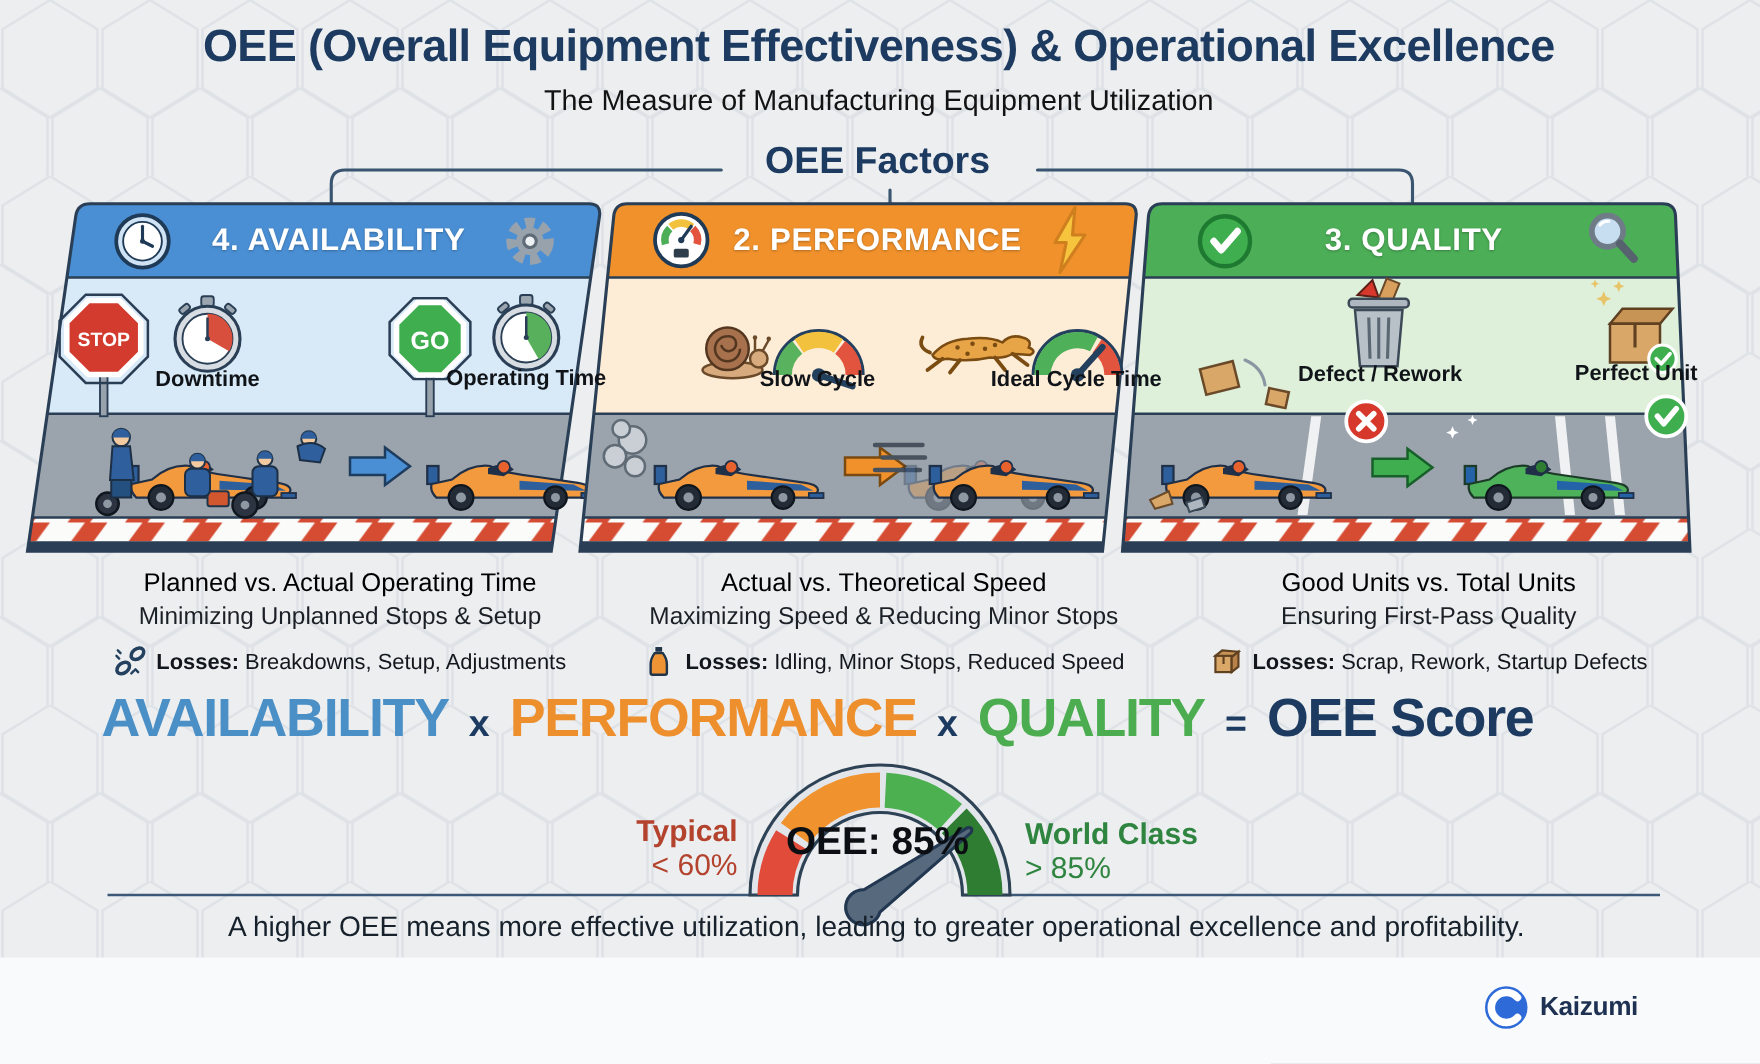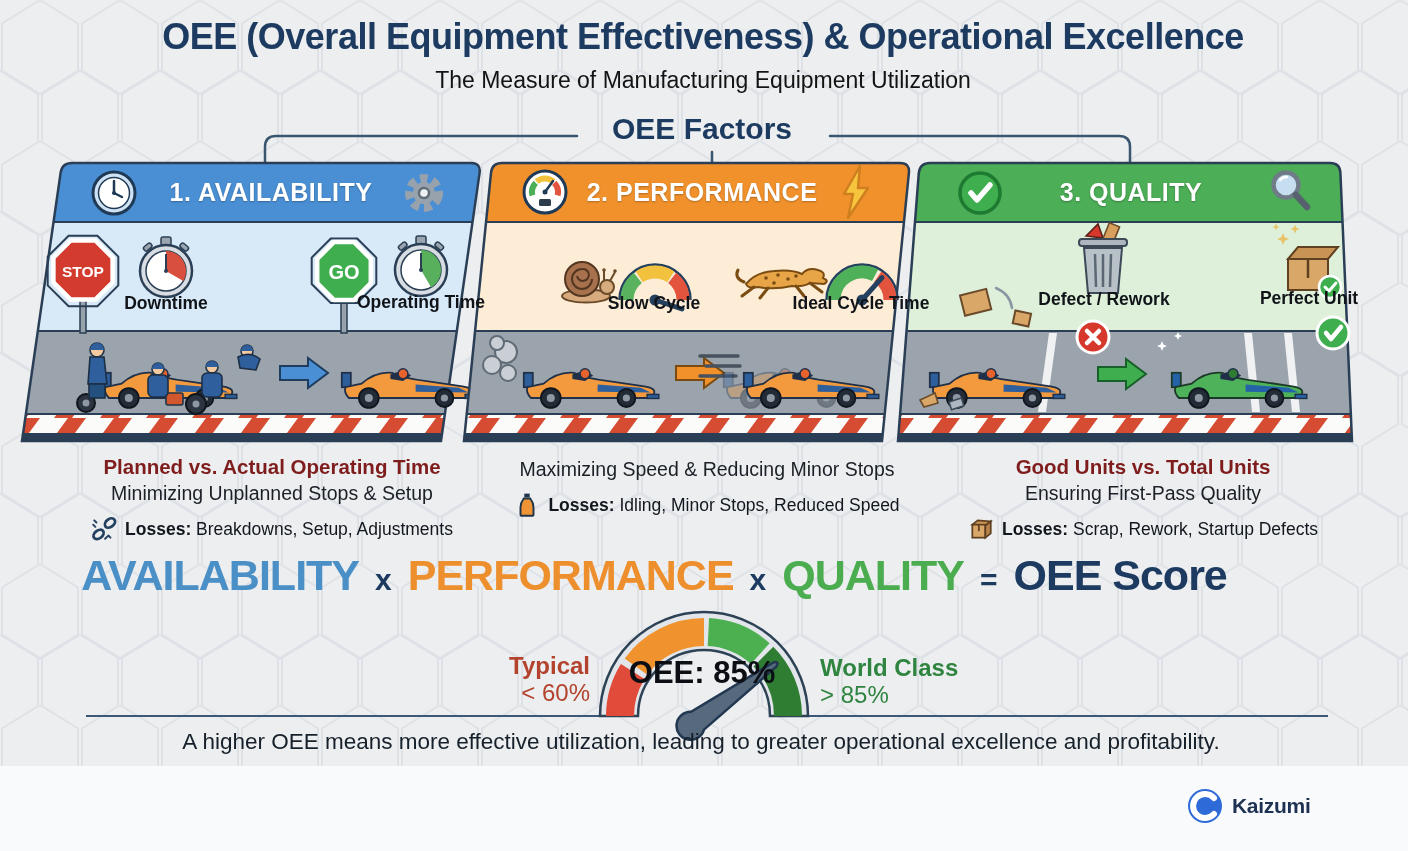--- a/index.html
+++ b/index.html
@@ -8,21 +8,21 @@
   .stage svg text{font-family:"Liberation Sans",sans-serif;}
   .abs{position:absolute;}
   .ctr{transform:translateX(-50%);white-space:nowrap;}
   .title{top:16px;left:703px;font-size:36px;font-weight:bold;color:#1d3b60;letter-spacing:-0.5px;}
   .subtitle{top:67px;left:703px;font-size:23px;color:#131313;}
   .factors{top:112px;left:702px;font-size:30px;font-weight:bold;color:#1d3b60;}
   .panel-title{font-size:25px;font-weight:bold;color:#ffffff;letter-spacing:0.5px;
                text-shadow:0 1px 2px rgba(0,0,0,0.28);top:178px;}
   .caption{font-size:17.5px;font-weight:bold;color:#101418;}
   .col{position:absolute;width:440px;text-align:center;top:455px;}
-  .col-h{font-size:20.5px;font-weight:bold;color:#7f1d1d;}
+  .col-h{font-size:20.5px;font-weight:normal;color:#000000;}
   .col-s{font-size:19.5px;color:#1b2026;margin-top:3px;}
   .col-l{margin-top:11px;display:flex;justify-content:center;align-items:center;gap:8px;
          font-size:17.5px;color:#12171d;}
   .col-l b{font-weight:bold;text-align:center;}
   .formula{position:absolute;top:551px;left:0;width:1308px;display:flex;justify-content:center;
            align-items:baseline;gap:16px;}
   .f-big{font-size:43px;font-weight:bold;letter-spacing:-1px;}
   .f-sep{font-size:30px;font-weight:bold;color:#1d3b60;}
   .g-red{color:#b4432e;font-size:24px;font-weight:bold;line-height:27px;}
   .g-green{color:#2f8540;font-size:24px;font-weight:bold;line-height:27px;}
@@ -344,21 +344,21 @@
         <path d="M88,-2.5 L-8,-11 A14,14 0 1 0 -8,11 L88,2.5 Q93,0 88,-2.5 Z" fill="#57697c" stroke="#223750" stroke-width="2.5"></path>
       </g>
     </g>
 
   </svg>
 
   <div class="abs ctr title">OEE (Overall Equipment Effectiveness) &amp; Operational Excellence</div>
   <div class="abs ctr subtitle">The Measure of Manufacturing Equipment Utilization</div>
   <div class="abs ctr factors">OEE Factors</div>
 
-  <div class="abs ctr panel-title" style="left:271px">1. AVAILABILITY</div>
+  <div class="abs ctr panel-title" style="left:271px">4. AVAILABILITY</div>
   <div class="abs ctr panel-title" style="left:702px">2. PERFORMANCE</div>
   <div class="abs ctr panel-title" style="left:1131px">3. QUALITY</div>
 
   <div class="abs ctr caption" style="left:166px;top:293px">Downtime</div>
   <div class="abs ctr caption" style="left:421px;top:292px">Operating Time</div>
   <div class="abs ctr caption" style="left:654px;top:293px">Slow Cycle</div>
   <div class="abs ctr caption" style="left:861px;top:293px">Ideal Cycle Time</div>
   <div class="abs ctr caption" style="left:1104px;top:289px">Defect / Rework</div>
   <div class="abs ctr caption" style="left:1309px;top:288px">Perfect Unit</div>
 
@@ -369,20 +369,21 @@
       <svg width="26" height="26" viewBox="0 0 24 24">
         <ellipse cx="7" cy="17" rx="5.2" ry="3.6" transform="rotate(-38 7 17)" fill="none" stroke="#24415f" stroke-width="2.6"></ellipse>
         <ellipse cx="17.5" cy="6.5" rx="5.2" ry="3.6" transform="rotate(-38 17.5 6.5)" fill="none" stroke="#24415f" stroke-width="2.6"></ellipse>
         <path d="M2,8 L4,10 M3,4 L5,6 M13,21 L15,19 M18,20 L16,18" stroke="#24415f" stroke-width="1.8" stroke-linecap="round"></path>
       </svg>
       <span><b>Losses:</b> <span>Breakdowns, Setup, Adjustments</span></span>
     </div>
   </div>
 
   <div class="col" style="left:487px">
+    <div class="col-h">Actual vs. Theoretical Speed</div>
     <div class="col-s">Maximizing Speed &amp; Reducing Minor Stops</div>
     <div class="col-l">
       <svg width="26" height="26" viewBox="0 0 24 24">
         <rect x="9.5" y="1.5" width="5" height="3.5" fill="#20354a"></rect>
         <path d="M9,6 Q6,10 6,14 L6,20.5 Q6,22 7.5,22 L16.5,22 Q18,22 18,20.5 L18,14 Q18,10 15,6 Z" fill="#ef9434" stroke="#20354a" stroke-width="1.8"></path>
       </svg>
       <span><b>Losses:</b> <span>Idling, Minor Stops, Reduced Speed</span></span>
     </div>
   </div>
 

